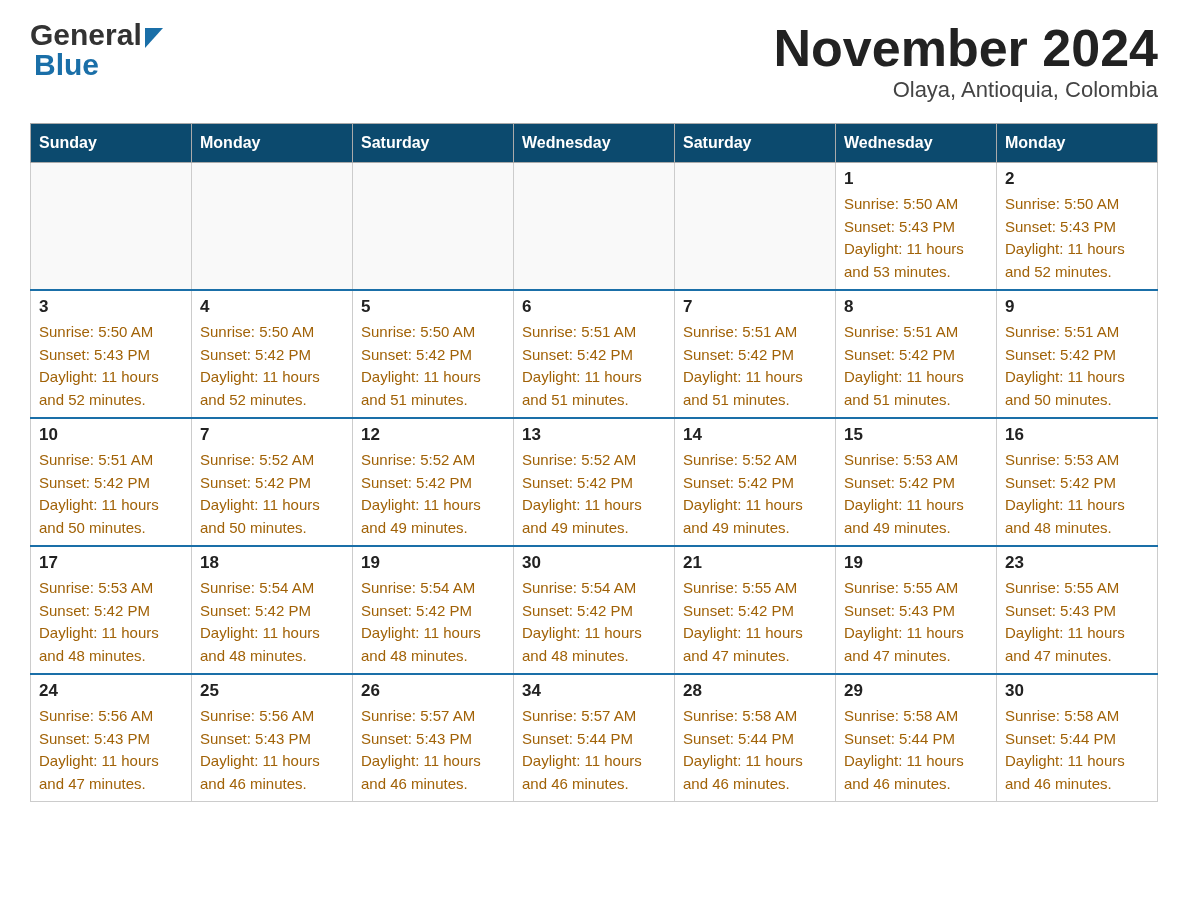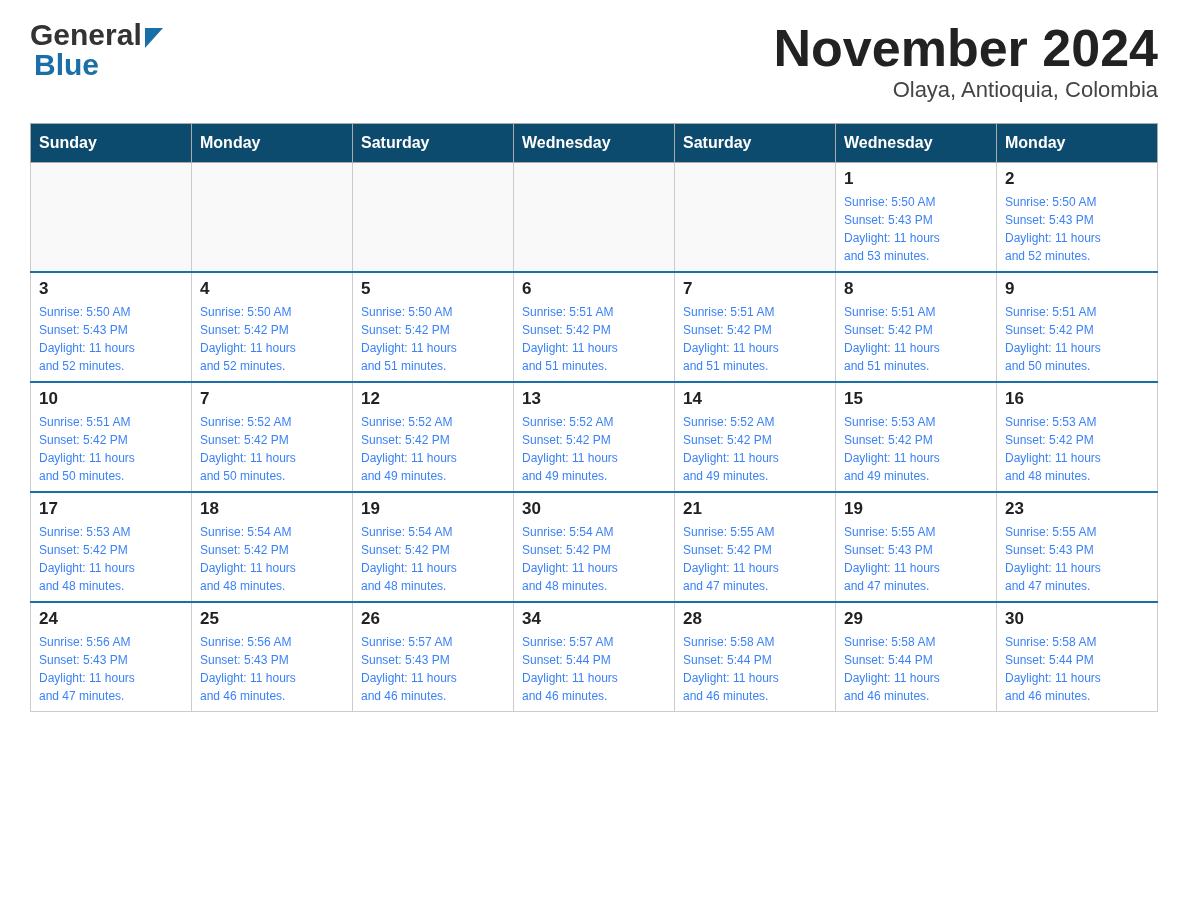--- a/index.html
+++ b/index.html
@@ -57,22 +57,22 @@
       min-height: 100px;
     }
     .day-number {
       font-size: 17px;
       font-weight: bold;
       color: #222;
       display: block;
       margin-bottom: 4px;
     }
     .day-info {
-      font-size: 12px;
-      color: #3b82f6;
+      font-size: 15px;
+      color: #a16207;
       line-height: 1.5;
     }
     .empty-cell {
       background: #f9f9f9;
     }
     .row-divider td {
       border-top: 2px solid #1a6fa8;
     }
     
     .logo-wrapper {

